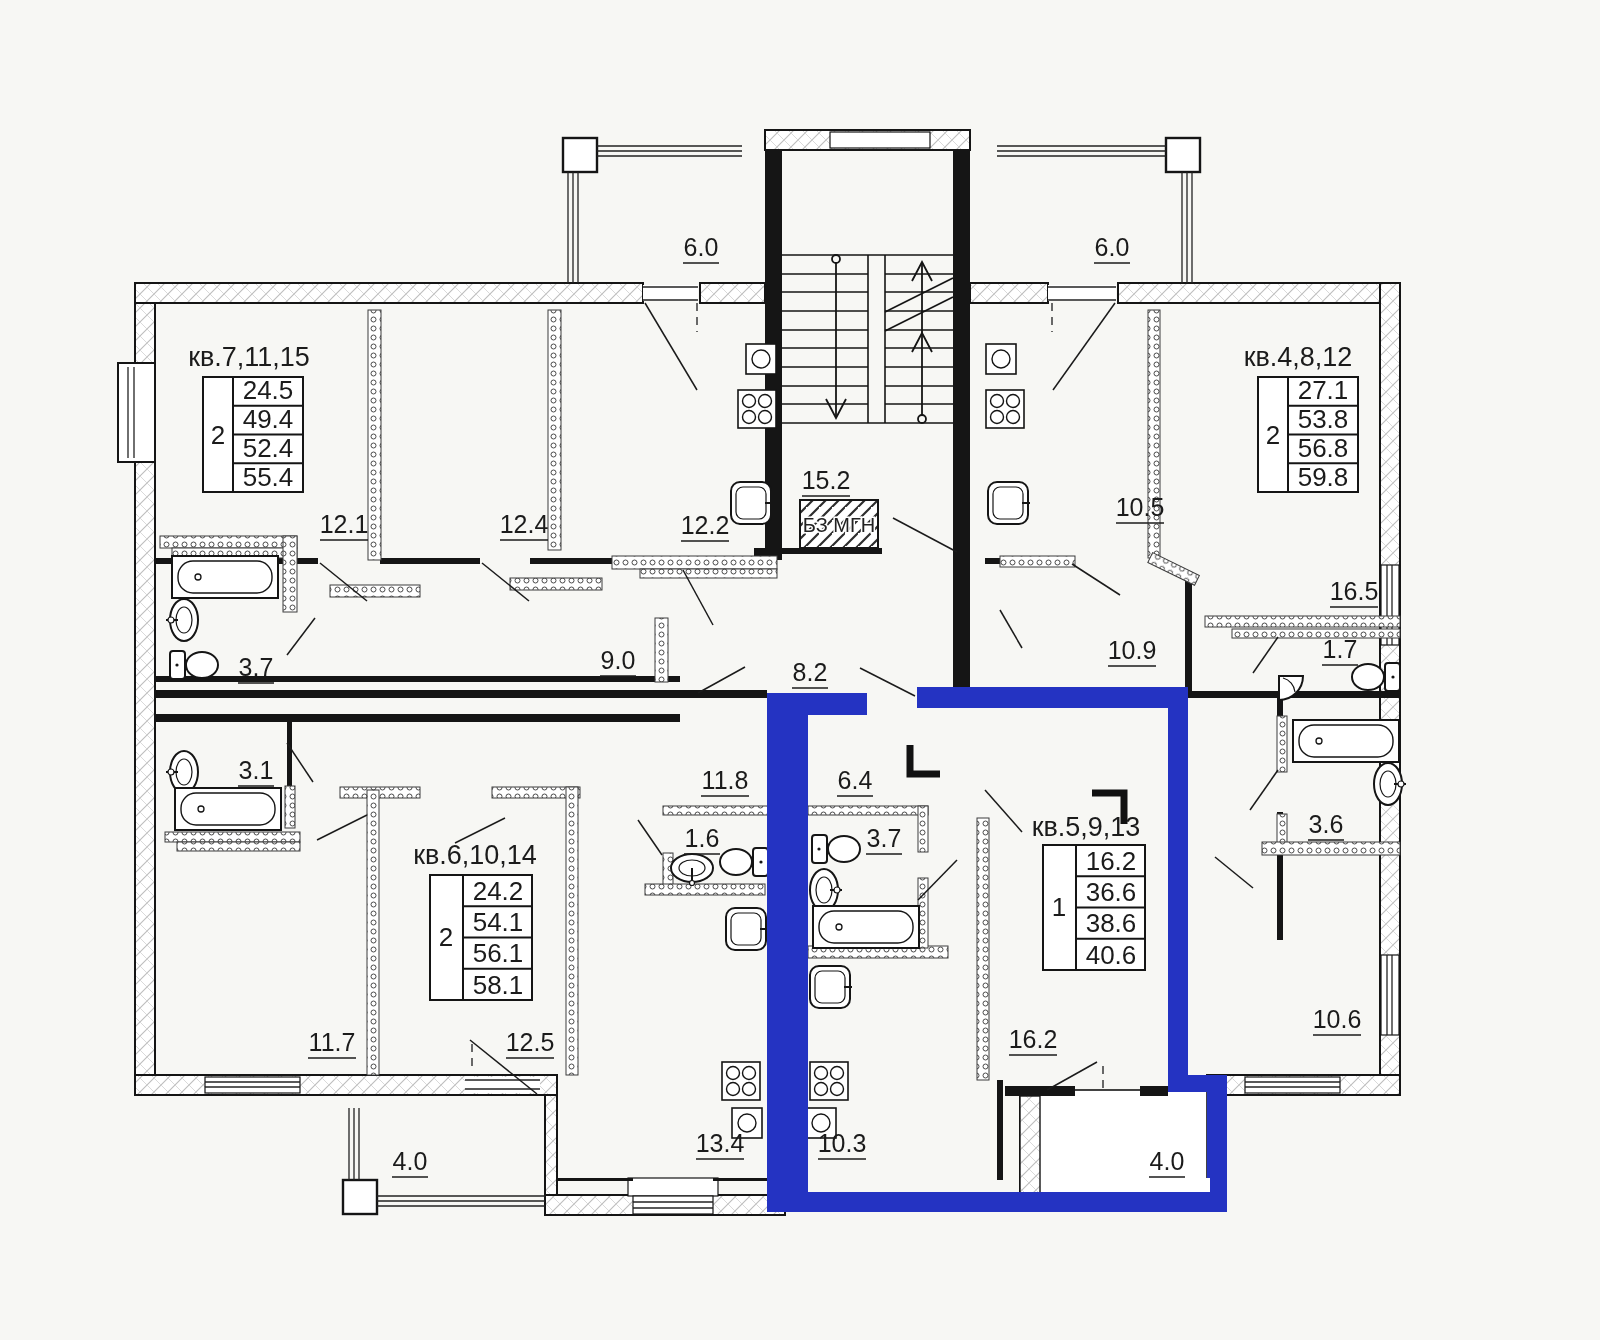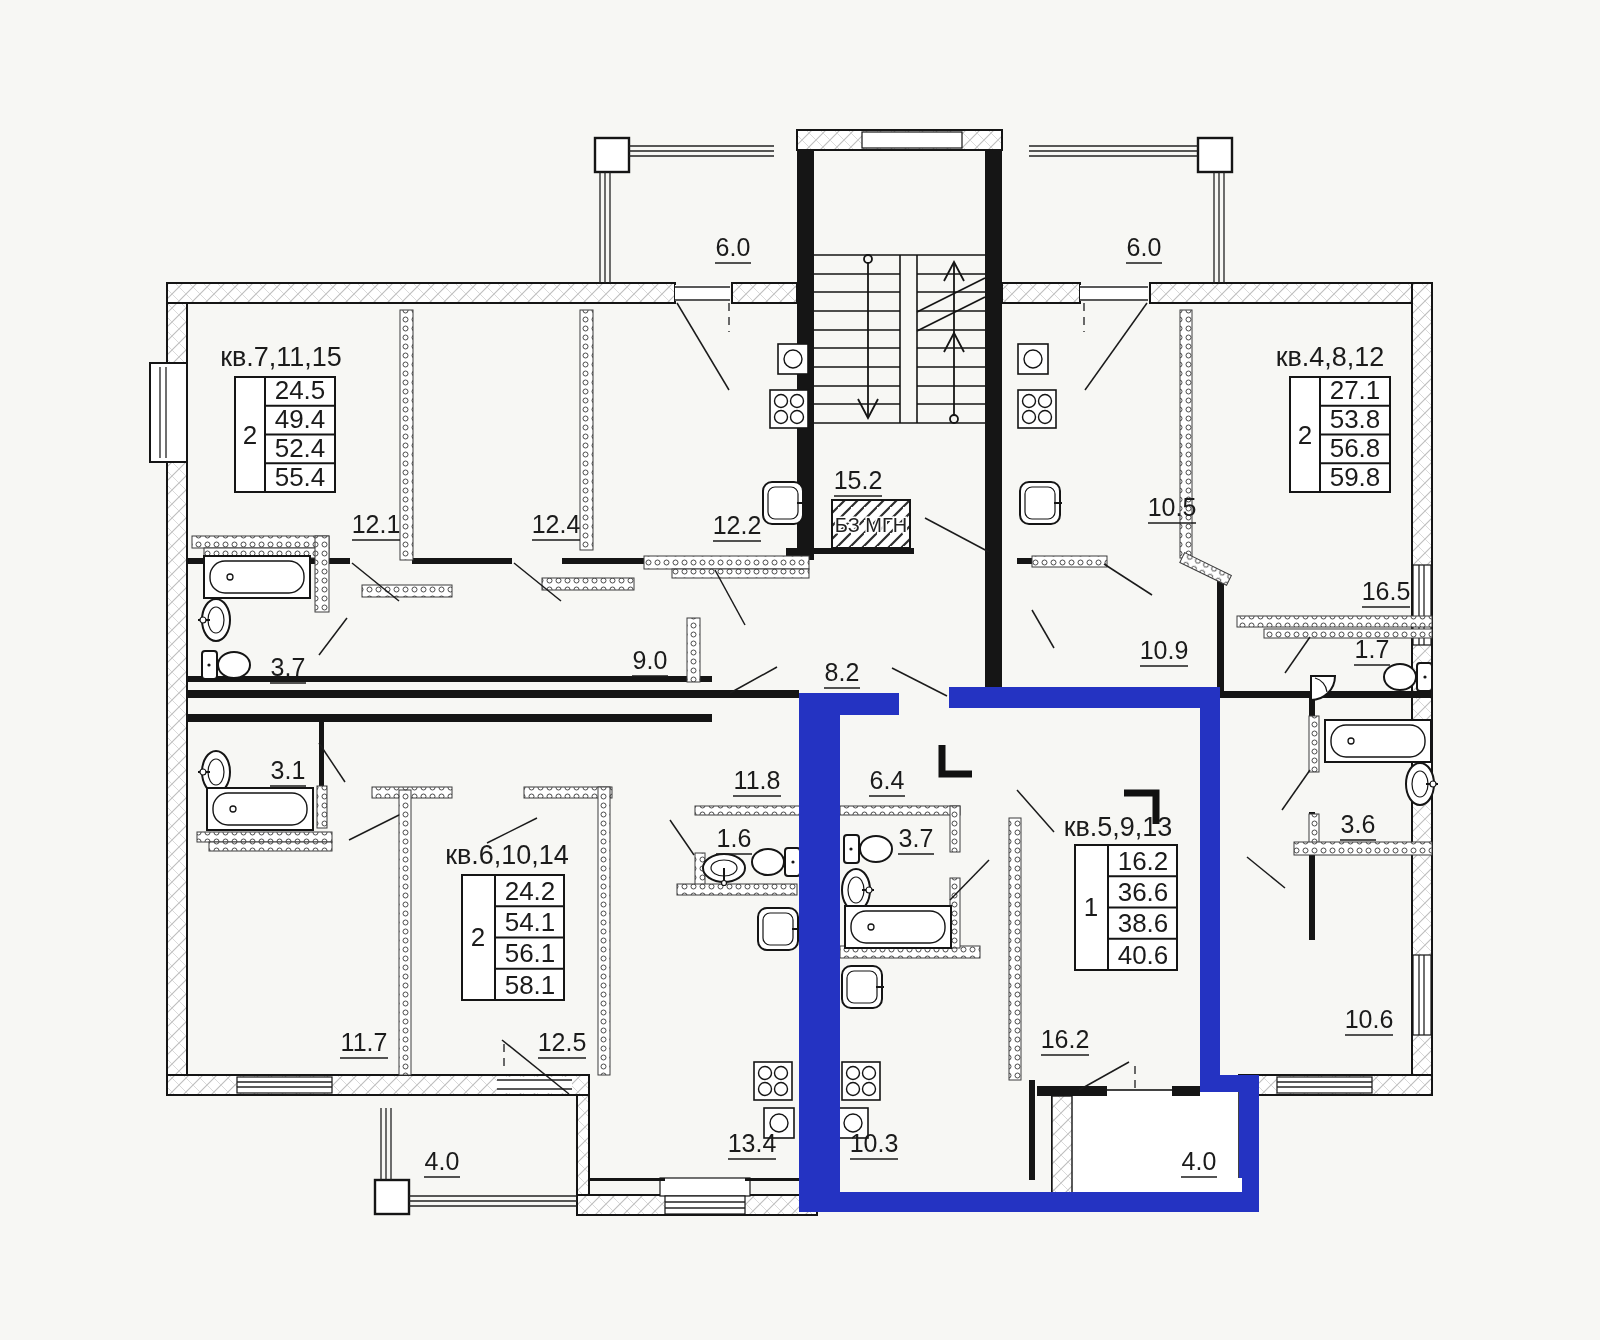--- a/index.html
+++ b/index.html
@@ -1,17 +1,17 @@
 <!DOCTYPE html>
 <html><head>
 <meta charset="utf-8">
 <style>
   html,body{margin:0;padding:0;background:#f7f7f4;}
   .page{width:1444px;height:1340px;position:relative;background:#f7f7f4;
-        font-family:"Liberation Sans", sans-serif;padding-left:32px;}
+        font-family:"Liberation Sans", sans-serif;}
   svg{display:block;}
   text{fill:#1b1b1b;font-family:"Liberation Sans", sans-serif;}
   .lbl{font-size:25px;}
   .ttl{font-size:27px;}
   .tv{font-size:26px;}
   .bz{font-size:20px;fill:#222;paint-order:stroke;stroke:#ffffff;stroke-width:3px;}
   .und{stroke:#1b1b1b;stroke-width:1.6;}
   .ldr{stroke:#1b1b1b;stroke-width:1.5;fill:none;}
   .dsh{stroke:#3a3a3a;stroke-width:1.5;stroke-dasharray:8 6;fill:none;}
   .thinw{stroke:#151515;stroke-width:2;fill:none;}

